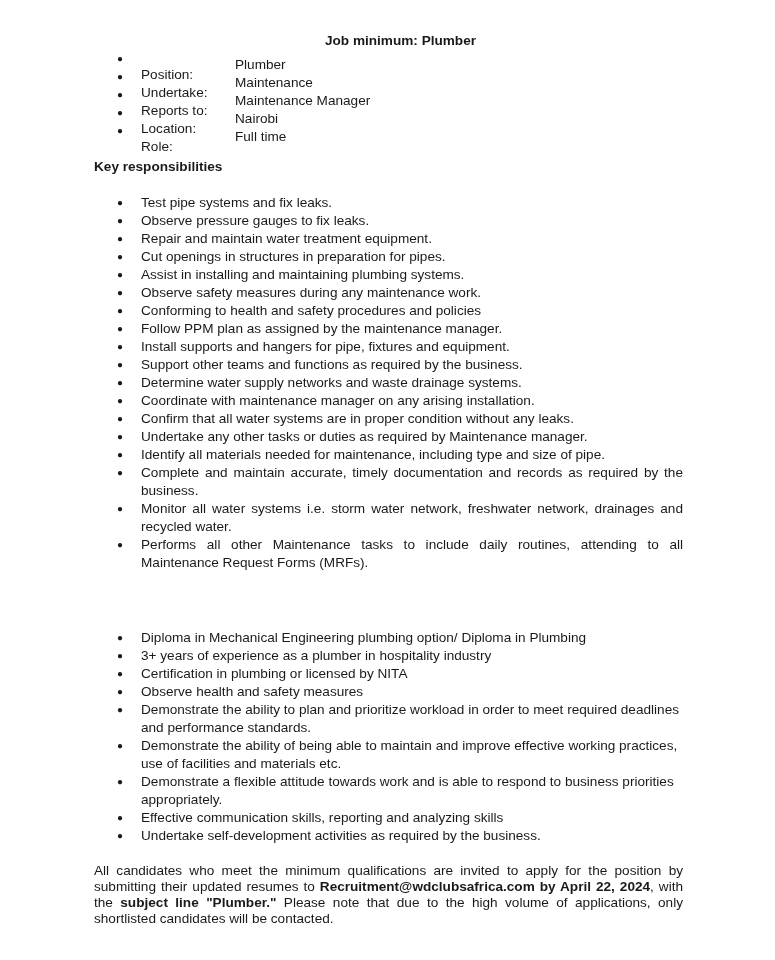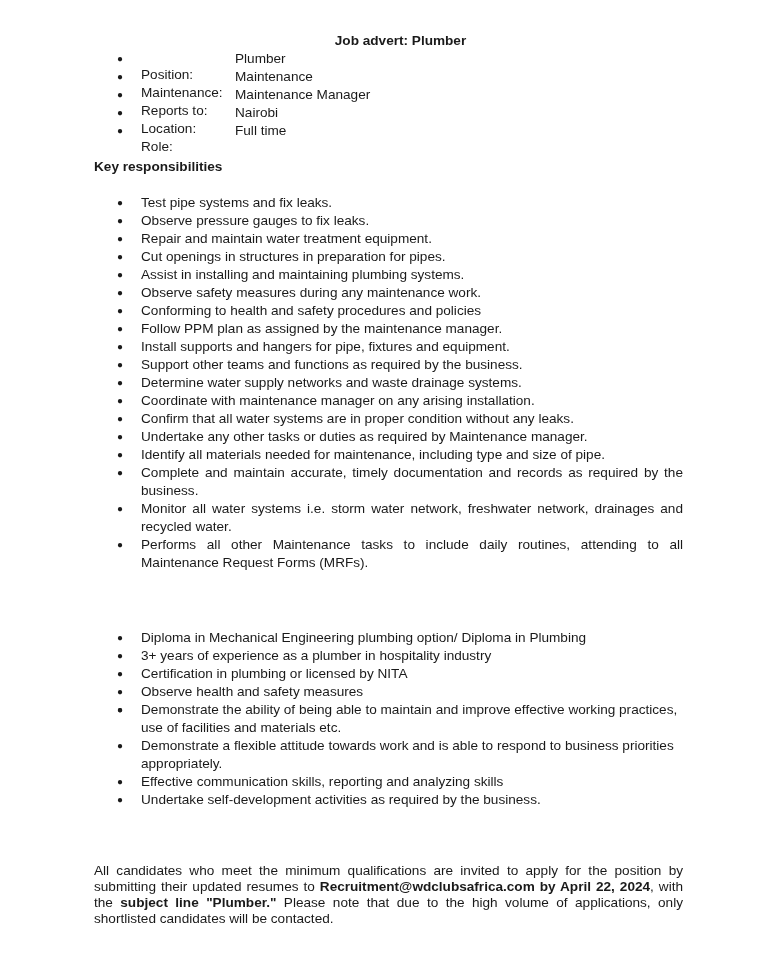--- a/index.html
+++ b/index.html
@@ -58,21 +58,21 @@
     }
     .info-label {
       position: absolute;
       left: 141px;
       top: 16px;
       white-space: nowrap;
     }
     .info-value {
       position: absolute;
       left: 235px;
-      top: 0;
+      top: 6px;
       white-space: nowrap;
     }
     .heading {
       position: absolute;
       left: 94px;
       font-weight: bold;
       white-space: nowrap;
     }
     .b-list {
       position: absolute;
@@ -107,31 +107,31 @@
     }
     .closing b {
       font-weight: bold;
     }
   </style>
 </head>
 <body>
 
 <div class="page">
 
-  <div class="title">Job advert: Plumber</div>
+  <div class="title">Job minimum: Plumber</div>
 
   <ul class="info-list">
     <li class="info-item">
       <span class="bullet">●</span>
       <span class="info-label">Position:</span>
       <span class="info-value">Plumber</span>
     </li>
     <li class="info-item">
       <span class="bullet">●</span>
-      <span class="info-label">Maintenance:</span>
+      <span class="info-label">Undertake:</span>
       <span class="info-value">Maintenance</span>
     </li>
     <li class="info-item">
       <span class="bullet">●</span>
       <span class="info-label">Reports to:</span>
       <span class="info-value">Maintenance Manager</span>
     </li>
     <li class="info-item">
       <span class="bullet">●</span>
       <span class="info-label">Location:</span>
@@ -166,21 +166,21 @@
     <li class="b-item"><span class="bullet">●</span><span>Monitor all water systems i.e. storm water network, freshwater network, drainages and recycled water.</span></li>
     <li class="b-item"><span class="bullet">●</span><span>Performs all other Maintenance tasks to include daily routines, attending to all Maintenance Request Forms (MRFs).</span></li>
   </ul>
 
 
   <ul class="b-list" style="top:629px;">
     <li class="b-item nojust"><span class="bullet">●</span><span>Diploma in Mechanical Engineering plumbing option/ Diploma in Plumbing</span></li>
     <li class="b-item nojust"><span class="bullet">●</span><span>3+ years of experience as a plumber in hospitality industry</span></li>
     <li class="b-item nojust"><span class="bullet">●</span><span>Certification in plumbing or licensed by NITA</span></li>
     <li class="b-item nojust"><span class="bullet">●</span><span>Observe health and safety measures</span></li>
-    <li class="b-item nojust"><span class="bullet">●</span></li>
+    <li class="b-item nojust"><span class="bullet">●</span><span>Demonstrate the ability to plan and prioritize workload in order to meet required deadlines and performance standards.</span></li>
     <li class="b-item nojust"><span class="bullet">●</span><span>Demonstrate the ability of being able to maintain and improve effective working practices, use of facilities and materials etc.</span></li>
     <li class="b-item nojust"><span class="bullet">●</span><span>Demonstrate a flexible attitude towards work and is able to respond to business priorities appropriately.</span></li>
     <li class="b-item nojust"><span class="bullet">●</span><span>Effective communication skills, reporting and analyzing skills</span></li>
     <li class="b-item nojust"><span class="bullet">●</span><span>Undertake self-development activities as required by the business.</span></li>
   </ul>
 
   <p class="closing" style="margin:0;">
     <span>All candidates who meet the minimum qualifications are invited to apply for the position by submitting their updated resumes to </span><b>Recruitment@wdclubsafrica.com</b><b> by April 22, 2024</b><span>, with the </span><b>subject line "Plumber."</b><span> Please note that due to the high volume of applications, only shortlisted candidates will be contacted.</span>
   </p>
 

